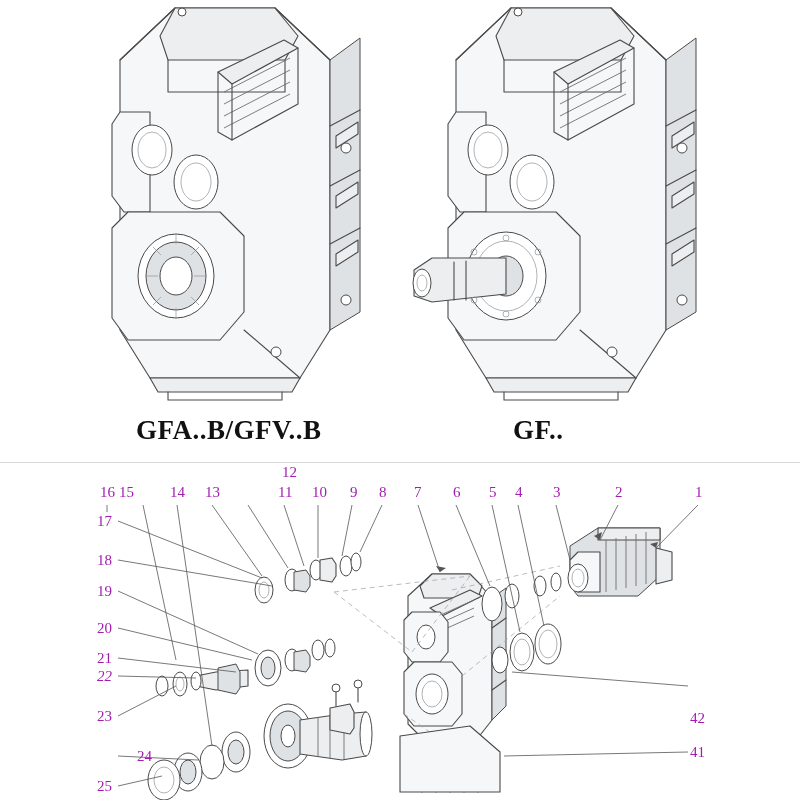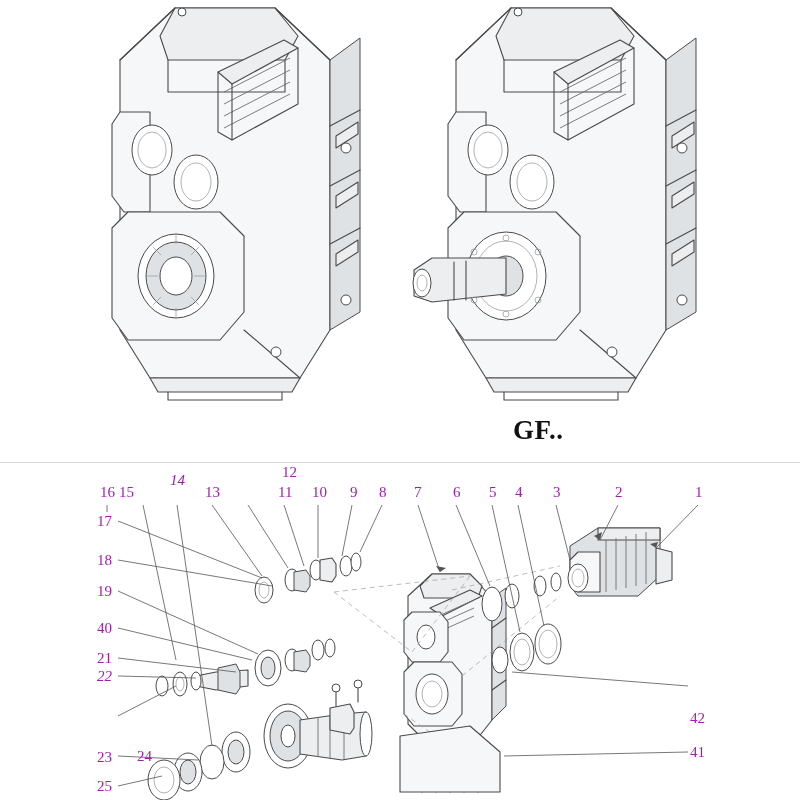--- a/index.html
+++ b/index.html
@@ -353,47 +353,48 @@
       </g>
 
       <g fill="#555" stroke="none">
         <polygon points="440,572 436,566 446,568"></polygon>
         <polygon points="600,540 594,536 602,532"></polygon>
         <polygon points="656,548 650,544 658,542"></polygon>
       </g>
     </g>
   </svg>
 
+  <div class="caption" id="caption-left">GFA..B/GFV..B</div>
   <div class="caption" id="caption-right">GF..</div>
 
   <div class="divider"></div>
 
   <div class="callout" style="left:100px; top:484px;">16</div>
   <div class="callout" style="left:119px; top:484px;">15</div>
-  <div class="callout" style="left:170px; top:472px;font-style:italic;">14</div>
+  <div class="callout" style="left:170px; top:484px;">14</div>
   <div class="callout" style="left:205px; top:484px;">13</div>
   <div class="callout" style="left:242px; top:464px;margin-left:40px;">12</div>
   <div class="callout" style="left:278px; top:484px;">11</div>
   <div class="callout" style="left:312px; top:484px;">10</div>
   <div class="callout" style="left:350px; top:484px;">9</div>
   <div class="callout" style="left:379px; top:484px;">8</div>
   <div class="callout" style="left:414px; top:484px;">7</div>
   <div class="callout" style="left:453px; top:484px;">6</div>
   <div class="callout" style="left:489px; top:484px;">5</div>
   <div class="callout" style="left:515px; top:484px;">4</div>
   <div class="callout" style="left:553px; top:484px;">3</div>
   <div class="callout" style="left:615px; top:484px;">2</div>
   <div class="callout" style="left:695px; top:484px;">1</div>
 
   <div class="callout" style="left:97px; top:513px;">17</div>
   <div class="callout" style="left:97px; top:552px;">18</div>
   <div class="callout" style="left:97px; top:583px;">19</div>
-  <div class="callout" style="left:97px; top:620px;">40</div>
+  <div class="callout" style="left:97px; top:620px;">20</div>
   <div class="callout" style="left:97px; top:650px;">21</div>
   <div class="callout" style="left:97px; top:668px;font-style:italic;">22</div>
-  <div class="callout" style="left:97px; top:708px;margin-top:41px;">23</div>
+  <div class="callout" style="left:97px; top:708px;">23</div>
   <div class="callout" style="left:97px; top:748px;margin-left:40px;">24</div>
   <div class="callout" style="left:97px; top:778px;">25</div>
 
   <div class="callout" style="left:690px; top:678px;margin-top:32px;">42</div>
   <div class="callout" style="left:690px; top:744px;">41</div>
 
 </div>
 
 </body></html>

